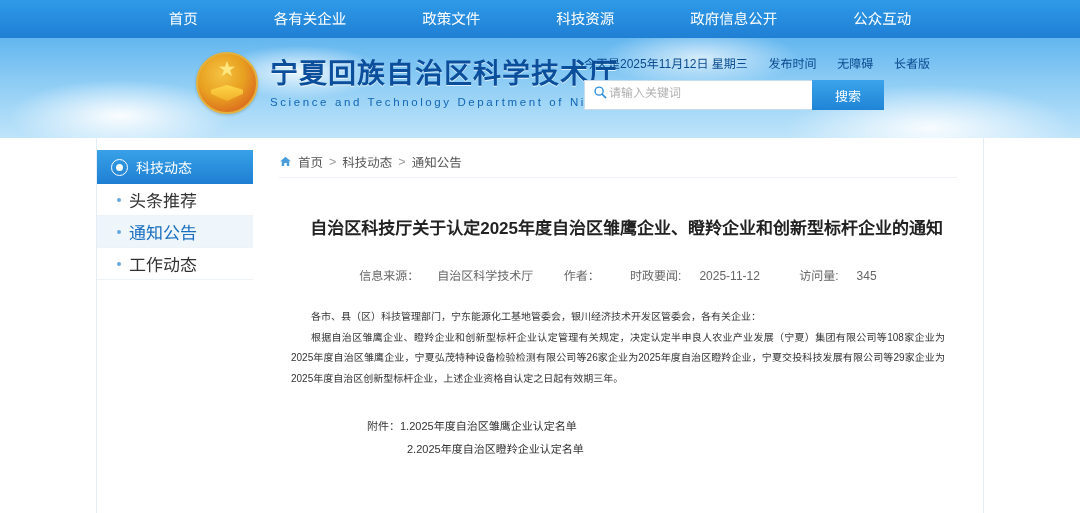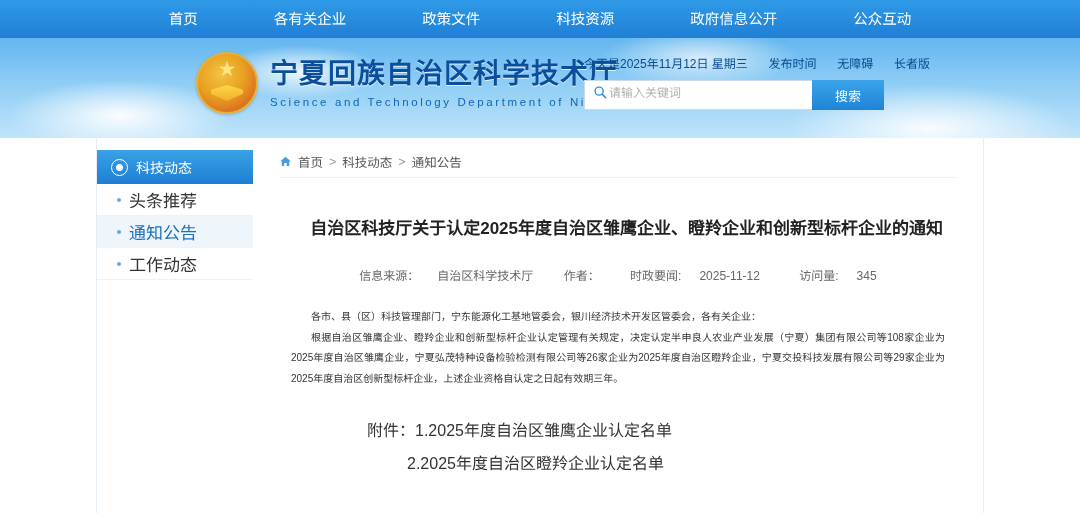--- a/index.html
+++ b/index.html
@@ -259,21 +259,21 @@
     font-size: 10px;
     color: #333;
     line-height: 2.05;
     text-align: justify;
     padding: 0 12px;
   }
   .article-body p { margin: 0; text-indent: 2em; }
   .attachments {
     margin-top: 26px;
     padding-left: 88px;
-    font-size: 16px;
+    font-size: 11px;
     color: #333;
     line-height: 2.05;
   }
   .attachments .att-label { }
   .attachments .att-item { cursor: pointer; }
   .att-line { white-space: nowrap; }
   .att-indent { padding-left: 40px; }
 </style>
 </head>
 <body>

